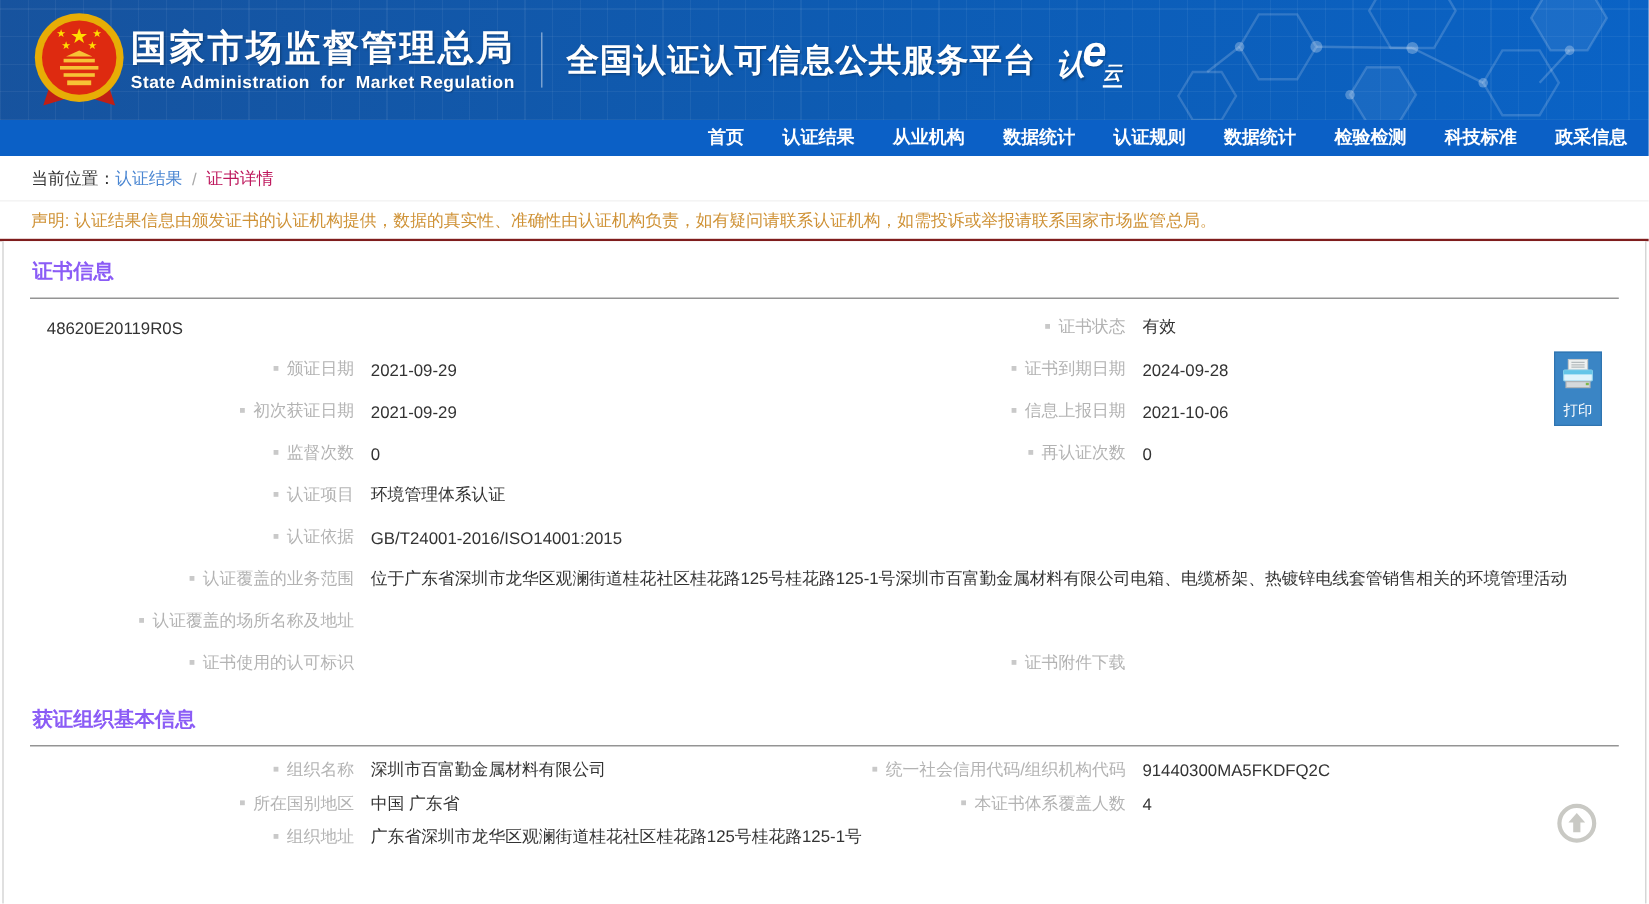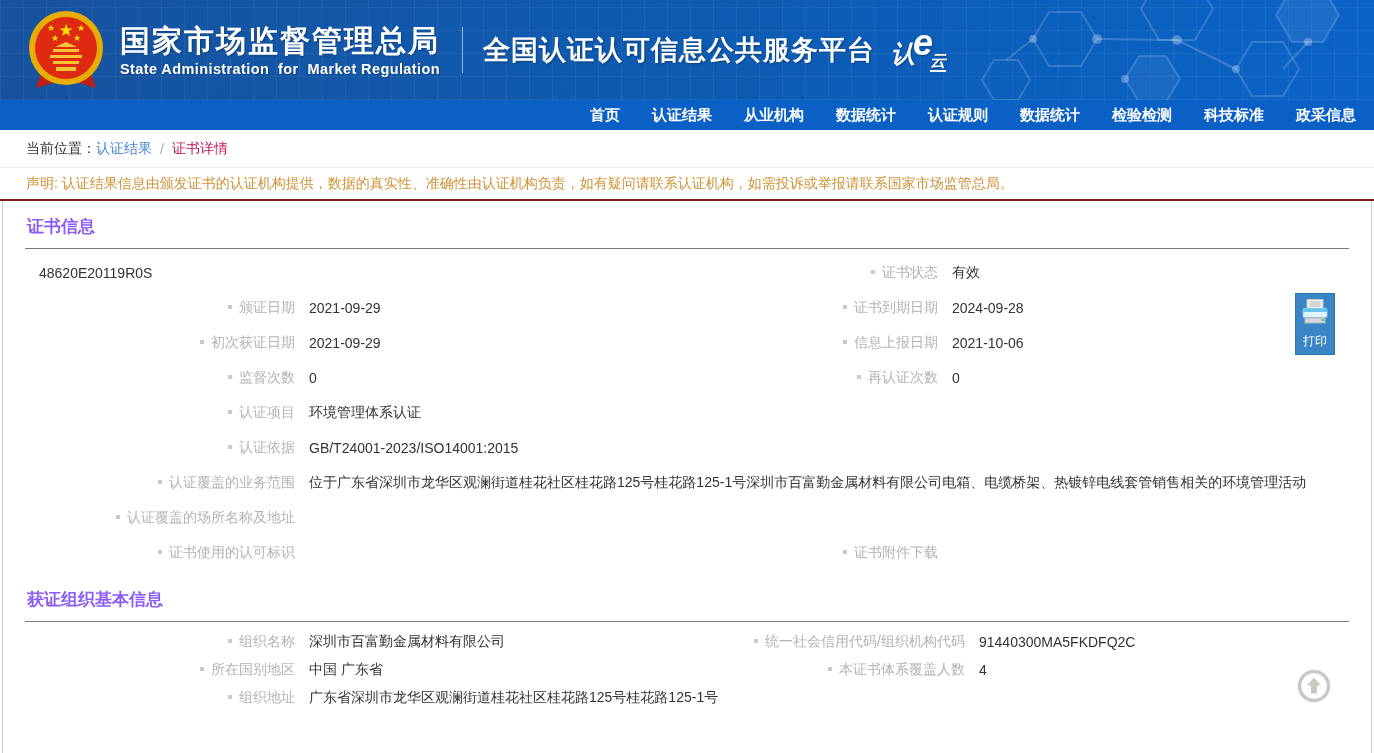--- a/index.html
+++ b/index.html
@@ -11,21 +11,21 @@
   .header {
     height:100px; position:relative; overflow:hidden;
     background:
       repeating-linear-gradient(0deg, rgba(255,255,255,.055) 0 1px, transparent 1px 23px),
       repeating-linear-gradient(90deg, rgba(255,255,255,.055) 0 1px, transparent 1px 23px),
       linear-gradient(100deg,#17539e 0%,#0d5cb4 55%,#0a63c6 100%);
     display:flex; align-items:center;
   }
   .hex-decor { position:absolute; right:0; top:0; pointer-events:none; }
   .emblem { margin-left:26px; flex:0 0 auto; }
-  .org-block { margin-left:14px; color:#fff; }
+  .org-block { margin-left:3px; color:#fff; }
   .org-cn { font-size:30px; font-weight:bold; letter-spacing:2px; line-height:34px;
     text-shadow:1px 1px 2px rgba(0,0,0,.25); }
   .org-en { font-size:14.5px; font-weight:600; white-space:pre; letter-spacing:.4px; margin-top:3px;
     text-shadow:1px 1px 1px rgba(0,0,0,.25); }
   .divider { width:1px; height:46px; background:rgba(255,255,255,.55); margin:0 20px 0 22px; }
   .site-title { color:#fff; font-size:27px; font-weight:600; letter-spacing:1px;
     text-shadow:1px 1px 2px rgba(0,0,0,.3); }
   .logo { color:#fff; font-style:italic; font-weight:bold; margin-left:16px; white-space:nowrap;
     text-shadow:1px 1px 2px rgba(0,0,0,.3); }
   .lg-ren { font-size:24px; }
@@ -50,21 +50,21 @@
   .notice { height:33px; display:flex; align-items:center; padding-left:26px;
     font-size:14px; color:#cf9236; border-bottom:2px solid #7f1d1d; background:#fff; }
 
   
   .main { margin:0 2px; border-left:1px solid #ccc; border-right:1px solid #ccc;
     min-height:556px; padding:0 22px; position:relative; background:#fff; }
   .section-title { color:#8b5cf6; font-size:17px; font-weight:bold;
     padding:14px 0 10px 2px; border-bottom:1px solid #7a7a7a; }
   .rows { padding-top:6px; padding-bottom:4px; }
   .frow { display:flex; align-items:center; min-height:35px; font-size:14px; }
-  .rows-tight .frow { min-height:28px;gap:27px; }
+  .rows-tight .frow { min-height:28px; }
   .cell { display:flex; align-items:center; }
   .cl { flex:0 0 630px; }
   .cr { flex:1; }
   .flabel { color:#b3b3b3; text-align:right; flex-shrink:0; }
   .cl .flabel { width:270px; }
   .cr .flabel { width:283px; }
   .flabel::before { content:""; display:inline-block; width:4px; height:4px;
     background:#c9c9c9; margin-right:7px; vertical-align:3px; }
   .fvalue { color:#333; margin-left:14px; white-space:nowrap; }
 
@@ -206,21 +206,21 @@
     </div>
     <div class="frow">
       <div class="cell cl">
         <span class="flabel">认证项目</span>
         <span class="fvalue">环境管理体系认证</span>
       </div>
     </div>
     <div class="frow">
       <div class="cell cl">
         <span class="flabel">认证依据</span>
-        <span class="fvalue">GB/T24001-2023/ISO14001:2015</span>
+        <span class="fvalue">GB/T24001-2016/ISO14001:2015</span>
       </div>
     </div>
     <div class="frow">
       <div class="cell" style="flex:1;">
         <span class="flabel" style="width:270px;">认证覆盖的业务范围</span>
         <span class="fvalue">位于广东省深圳市龙华区观澜街道桂花社区桂花路125号桂花路125-1号深圳市百富勤金属材料有限公司电箱、电缆桥架、热镀锌电线套管销售相关的环境管理活动</span>
       </div>
     </div>
     <div class="frow">
       <div class="cell cl">

